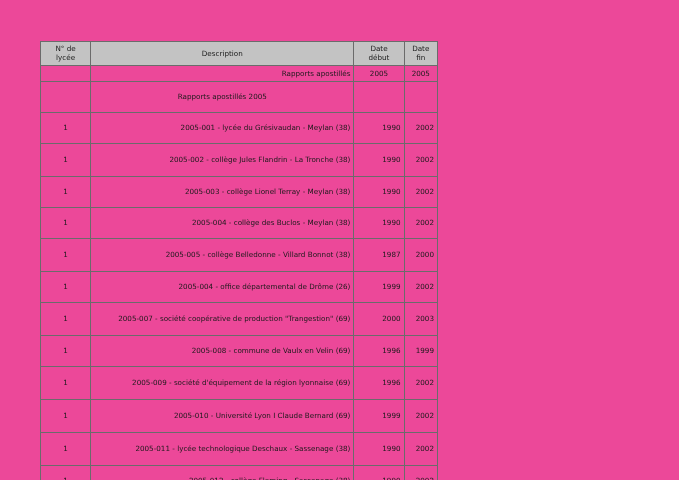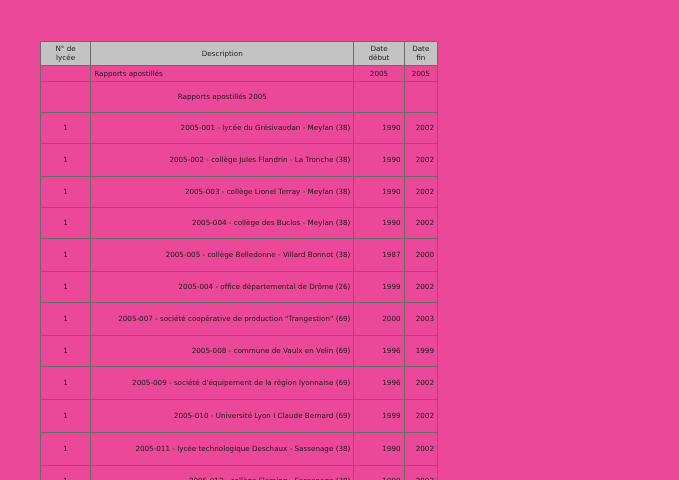--- a/index.html
+++ b/index.html
@@ -97,21 +97,21 @@
           <span>Date</span><br>
           <span>début</span>
         </th>
         <th class="col-end">Date fin</th>
       </tr>
     </thead>
 
     <tbody id="table-body">
       <tr class="row-header-sub">
         <td class="cell-box"></td>
-        <td class="cell-desc" style="text-align:left">Rapports apostillés</td>
+        <td class="cell-desc" style="text-align:right">Rapports apostillés</td>
         <td class="cell-date">2005</td>
         <td class="cell-date">2005</td>
       </tr>
 
       <tr class="row-section">
         <td class="cell-box"></td>
         <td class="cell-desc" style="text-align:center">Rapports apostillés 2005</td>
         <td class="cell-date"></td>
         <td class="cell-date"></td>
       </tr>

